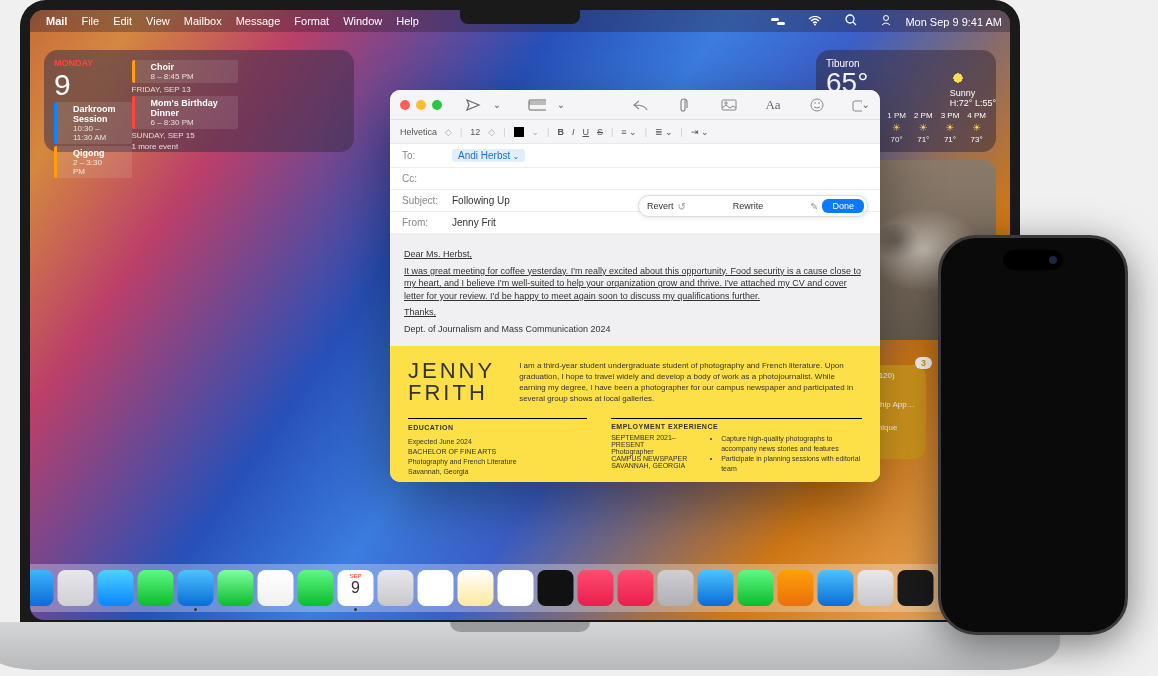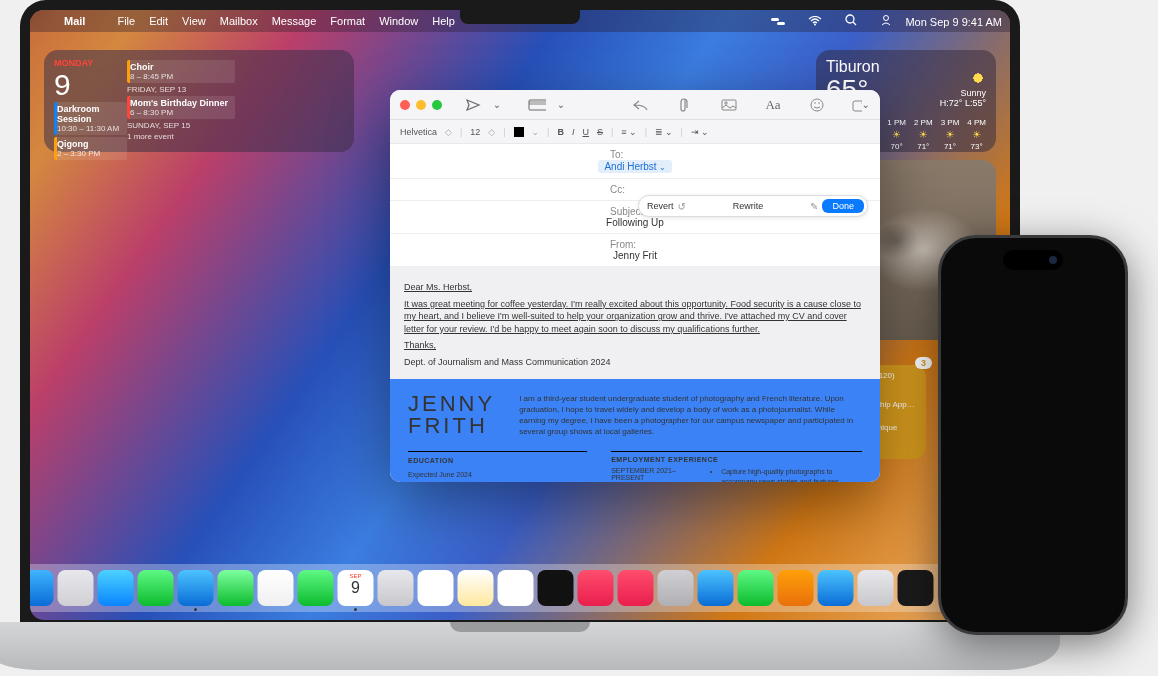--- a/index.html
+++ b/index.html
@@ -6,40 +6,40 @@
 body { width: 1158px; height: 676px; background: #f0f0f0; font-family: -apple-system, "Helvetica Neue", Arial, sans-serif; position: relative; overflow: hidden;}
 .macbook { position: absolute; left: 20px; top: 0; width: 1000px; height: 670px; }
 .mb-frame { width: 1000px; height: 630px; background: #1a1a1a; border-radius: 26px 26px 8px 8px; padding: 10px; position: relative; }
 .mb-notch { position: absolute; left: 50%; top: 10px; transform: translateX(-50%); width: 120px; height: 14px; background: #1a1a1a; border-radius: 0 0 8px 8px; z-index: 50; }
 .mb-screen { width: 100%; height: 610px; border-radius: 14px; overflow: hidden; position: relative;
   background: linear-gradient(125deg,#c96c3c 0%,#d4883f 8%,#bb3f69 20%,#2750b8 38%,#3b7de0 50%,#3b5fc8 60%,#d17815 80%,#e8a55a 95%);
 }
 .mb-base { position: absolute; bottom: 0; left: -40px; width: 1080px; height: 48px; background: linear-gradient(#d5d6d8,#b8b9bb); border-radius: 0 0 56px 56px/0 0 28px 28px; }
 .mb-base::before { content:""; position:absolute; top:0; left:50%; transform:translateX(-50%); width:140px; height:10px; background:#9a9b9d; border-radius:0 0 10px 10px; }
 
-.menubar { position: absolute; top: 0; left: 0; right: 0; height: 22px; background: rgba(40,30,50,.35); backdrop-filter: blur(10px); display: flex; align-items: center; padding: 0 8px; font-size: 11px; color: #fff; z-index: 40; gap: 18px; }
+.menubar { position: absolute; top: 0; left: 0; right: 0; height: 22px; background: rgba(40,30,50,.35); backdrop-filter: blur(10px); display: flex; align-items: center; padding: 0 8px; font-size: 11px; color: #fff; z-index: 40; }
 .menubar .apple { margin-right: 8px; }
 .menubar .mitem { margin-right: 14px; cursor: default; }
 .menubar .spacer { flex: 1; }
 .menubar .right span, .menubar .right svg { margin-left: 10px; display: inline-flex; align-items: center; }
 
 .cal-widget { position: absolute; top: 40px; left: 14px; width: 310px; height: 102px; background: rgba(60,48,72,.55); border-radius: 14px; color: #fff; padding: 8px 10px; display: flex; font-size: 9px; backdrop-filter: blur(12px); }
 .cal-left { width: 78px; }
 .cal-day { color: #ff453a; font-size: 9px; font-weight: 600; text-transform: uppercase; }
 .cal-num { font-size: 30px; font-weight: 300; line-height: 1; margin-top: 2px; }
-.cal-ev { border-left: 3px solid; padding: 2px 0; margin: 2px 0; border-radius: 2px; background: rgba(255,255,255,.1);}
+.cal-ev { border-left: 3px solid; padding: 2px 16px; margin: 2px 0; border-radius: 2px; background: rgba(255,255,255,.1);}
 .cal-ev .t { font-size: 9px; font-weight: 600; }
 .cal-ev .s { font-size: 8px; opacity: .8; }
 .cal-col { width: 116px; }
 .cal-hdr { font-size: 8px; opacity: .8; margin: 2px 0; }
 
 .weather { position: absolute; top: 40px; right: 14px; width: 180px; height: 102px; background: rgba(50,40,60,.5); border-radius: 14px; color: #fff; padding: 8px 10px; font-size: 9px; backdrop-filter: blur(12px);}
-.weather .loc { font-size: 16px; }
+.weather .loc { font-size: 10px; }
 .weather .temp { font-size: 28px; font-weight: 300; line-height: 1; }
-.weather .cond { text-align: right; position:absolute; right:10px; top:20px; }
+.weather .cond { text-align: left; position:absolute; right:0; top:20px; }
 .weather .sun { width: 16px; height: 16px; background: radial-gradient(circle,#ffdb4d 40%,transparent 42%); display: inline-block; }
 .weather .hours { display: flex; justify-content: space-between; margin-top: 14px; }
 .weather .hr { text-align: center; font-size: 8px; }
 .weather .hr .ic { font-size: 10px; margin: 2px 0; color: #ffdb4d; }
 
 .photos-widget { position: absolute; top: 150px; right: 14px; width: 180px; height: 180px; border-radius: 14px; background: linear-gradient(#8a7a6a,#6b5f52); overflow:hidden; }
 .photos-widget::after { content:""; position:absolute; inset:0; background: radial-gradient(ellipse 80px 60px at 60% 50%, rgba(240,235,228,.6), transparent 70%), radial-gradient(ellipse 30px 25px at 45% 45%, #3a3028, transparent 75%);}
 
 .iphone-mirror { position:absolute; top:350px; right:14px; display:flex; flex-direction:column; gap:10px; }
 .ipm-btn { width:40px; height:40px; border-radius:50%; background:#e5e7e9; display:flex; align-items:center; justify-content:center;}
@@ -54,31 +54,31 @@
 .compose { position: absolute; left: 360px; top: 80px; width: 490px; height: 392px; background: #fff; border-radius: 10px; box-shadow: 0 20px 60px rgba(0,0,0,.4); display:flex; flex-direction:column; overflow:hidden; font-size:10px; color:#333;}
 .cw-titlebar { height: 30px; background: #f5f5f7; display:flex; align-items:center; padding: 0 10px; gap:6px; border-bottom:1px solid #e0e0e0;}
 .tl-btn { width:10px; height:10px; border-radius:50%; }
 .tl-red{background:#ff5f57}.tl-yel{background:#febc2e}.tl-grn{background:#28c840}
 .tb-spacer { width: 10px; }
 .tb-ic { width:18px; height:18px; display:flex; align-items:center; justify-content:center; color:#666; }
 .tb-right { margin-left:auto; display:flex; gap:26px; align-items:center;}
 .cw-fmtbar { height:24px; background:#f5f5f7; border-bottom:1px solid #e8e8e8; display:flex; align-items:center; padding:0 10px; gap:8px; font-size:9px; color:#555;}
 .fmt-sep { color:#ccc; }
 .sw { width:10px; height:10px; background:#000; display:inline-block;}
-.cw-field { display:flex; align-items:center; padding: 5px 12px; border-bottom:1px solid #eee; font-size:10px;flex-direction:column;}
+.cw-field { display:flex; align-items:center; padding: 5px 12px; border-bottom:1px solid #eee; font-size:10px;}
 .cw-field .lbl { width:50px; color:#888; }
 .recipient-tag { background:#e3eefb; color:#1d6fd8; padding:1px 6px; border-radius:3px; font-size:10px; position:relative;}
 .recipient-tag::after { content:" ⌄"; font-size:8px;}
 .ai-bar { position:absolute; right:12px; top:105px; width:230px; height:22px; background:#fff; border:1px solid #dcdcdc; border-radius:12px; display:flex; align-items:center; font-size:9px; padding:0 3px 0 8px; box-shadow:0 1px 4px rgba(0,0,0,.1);}
 .ai-bar .mid { flex:1; text-align:center; }
 .ai-done { background:#0a7aff; color:#fff; padding:2px 10px; border-radius:6px; font-size:9px;}
 .ai-ic { color:#999; font-size:10px; padding:0 4px;}
 .cw-body { padding:10px 14px; background:#f0f0f2; font-size:9px; line-height:1.4; color:#333;}
 .cw-body .para { margin:4px 0;text-decoration:underline;}
-.cw-resume { flex:1; background:#3b82f6; padding:14px 18px 10px; overflow:hidden;}
+.cw-resume { flex:1; background:#fde047; padding:14px 18px 10px; overflow:hidden;}
 .rs-top { display:flex; gap:24px;}
 .rs-name { font-size:22px; font-weight:300; letter-spacing:3px; line-height:1; }
 .rs-bio { font-size:8px; line-height:1.4; flex:1;}
 .rs-cols { display:flex; gap:24px; margin-top:14px;}
 .rs-col { flex:1; font-size:7px; line-height:1.4;}
 .rs-col2 { flex:1.4; font-size:7px;}
 .rs-h { font-size:7px; font-weight:600; border-top:1px solid #000; padding-top:4px; margin-bottom:4px; letter-spacing:.5px;}
 .rs-col ul, .rs-col2 ul { margin-left:10px;}
 .rs-bullets { font-size:7px; line-height:1.4;}
 

